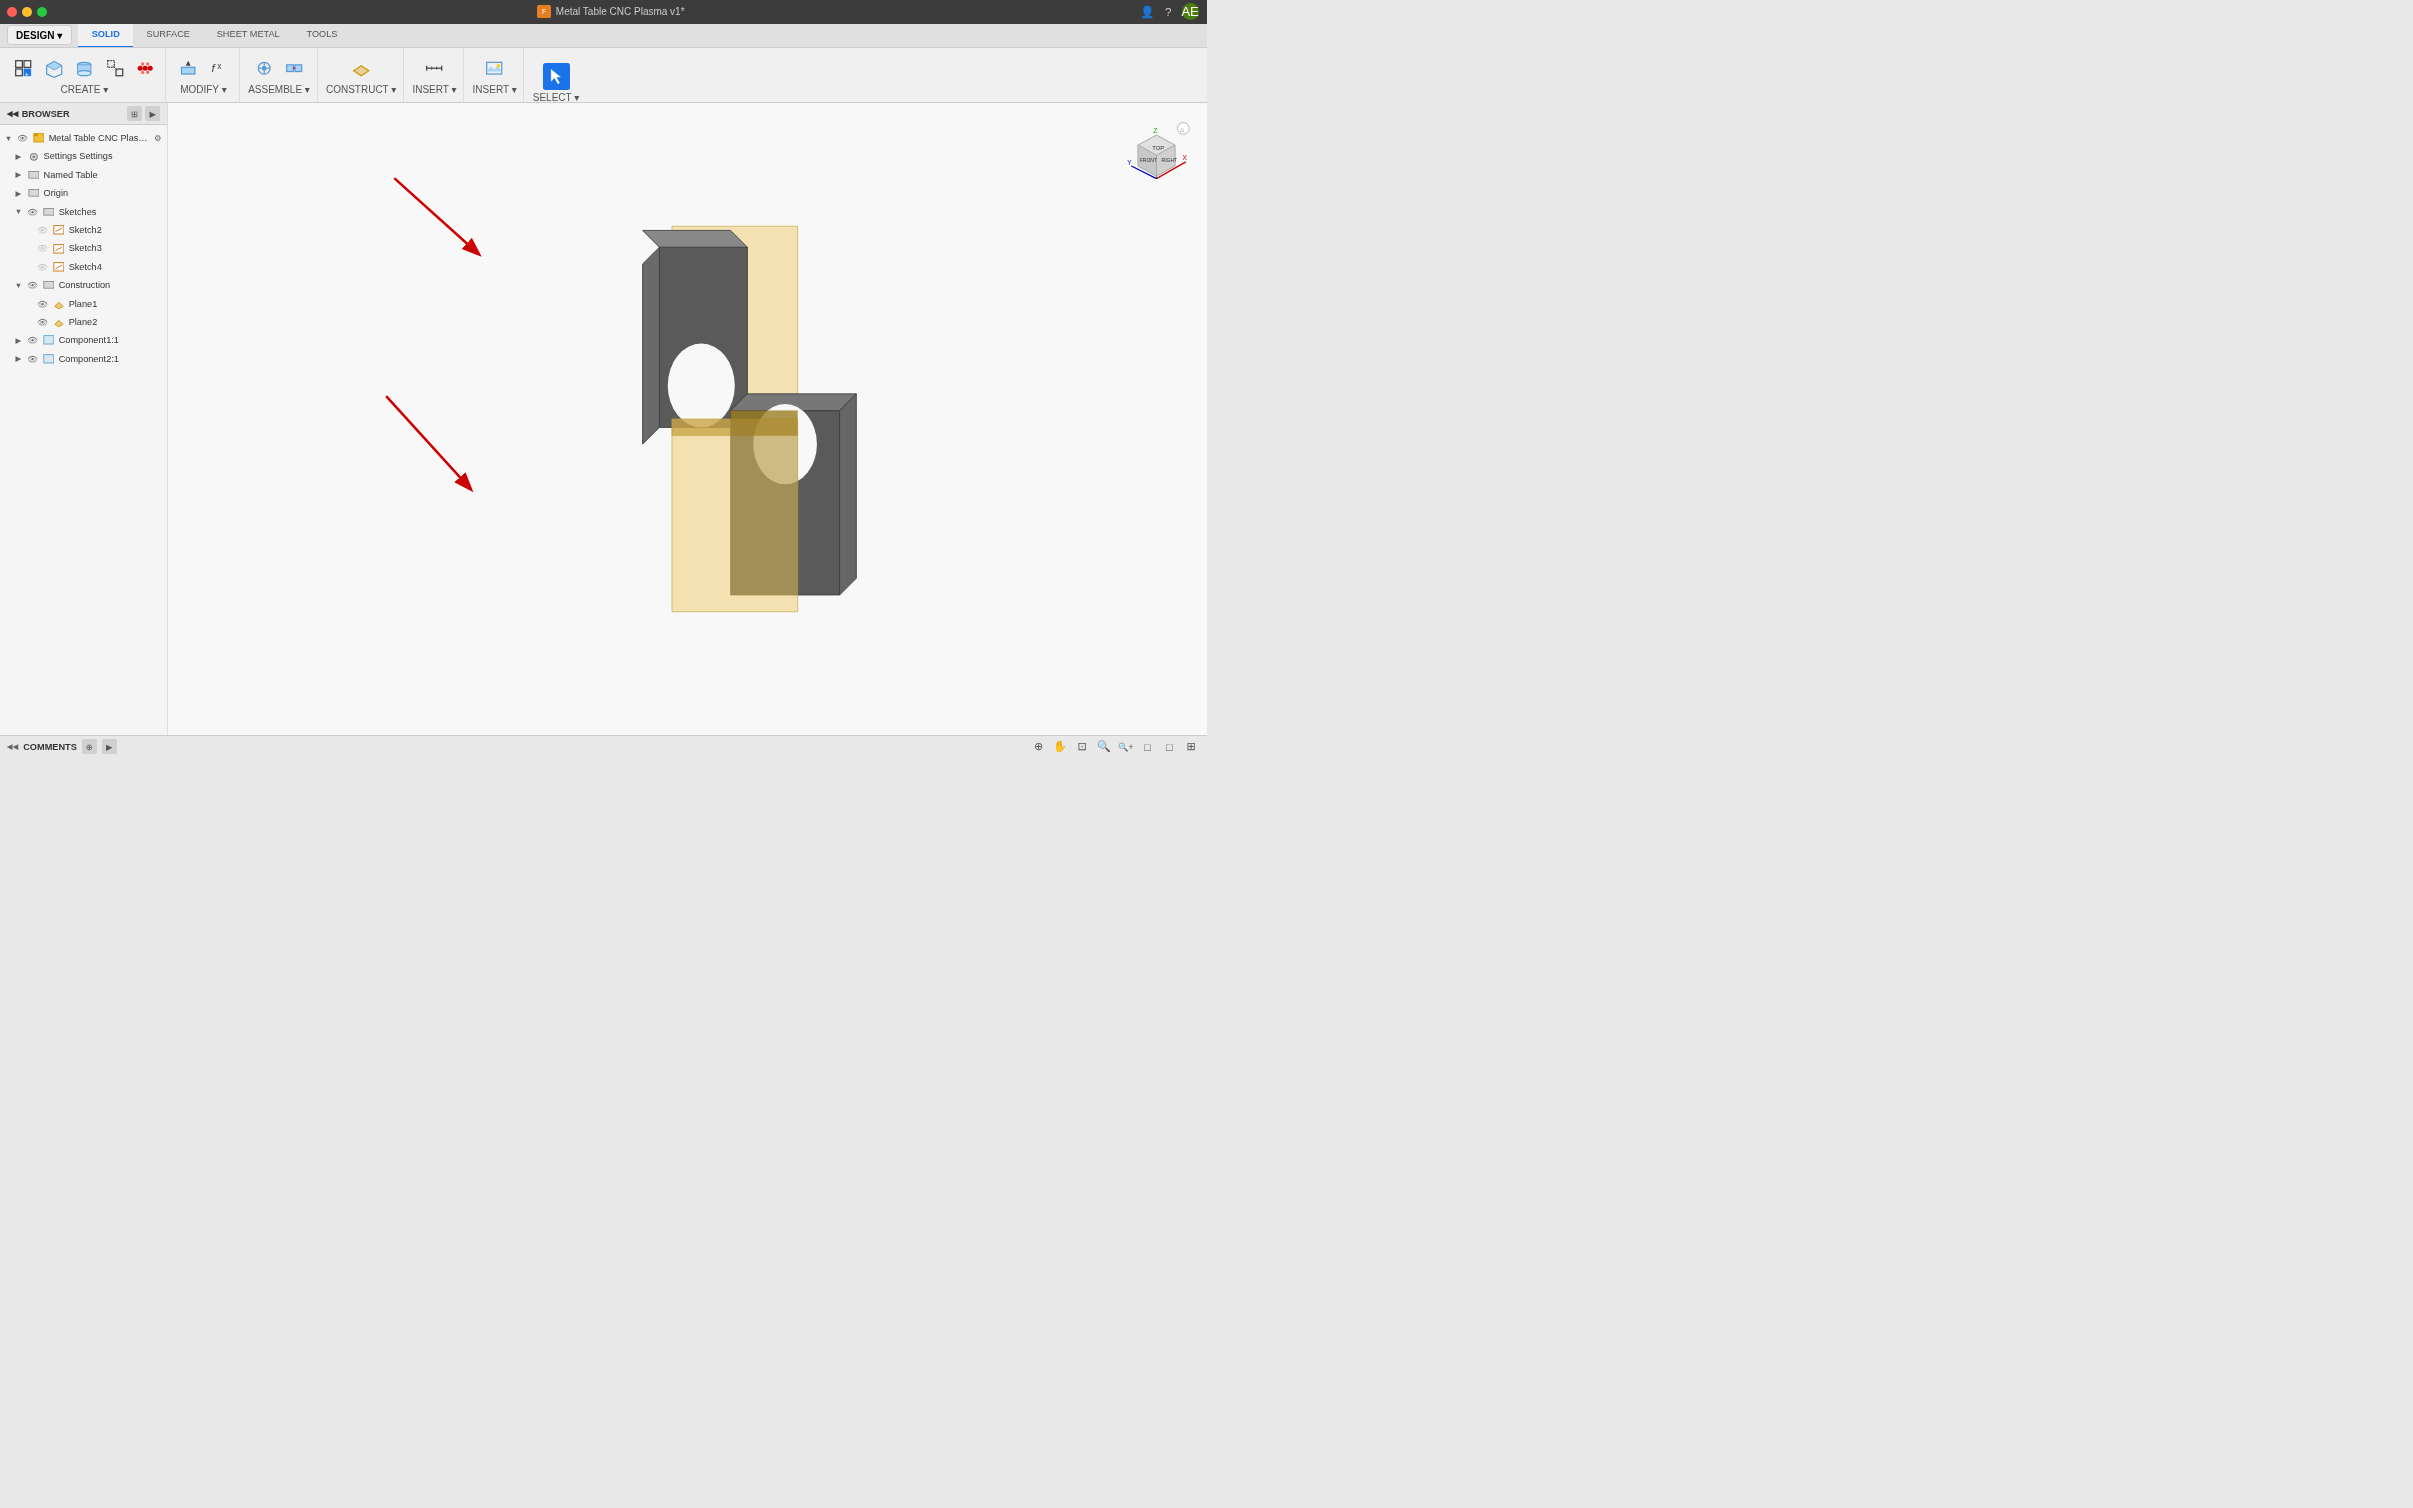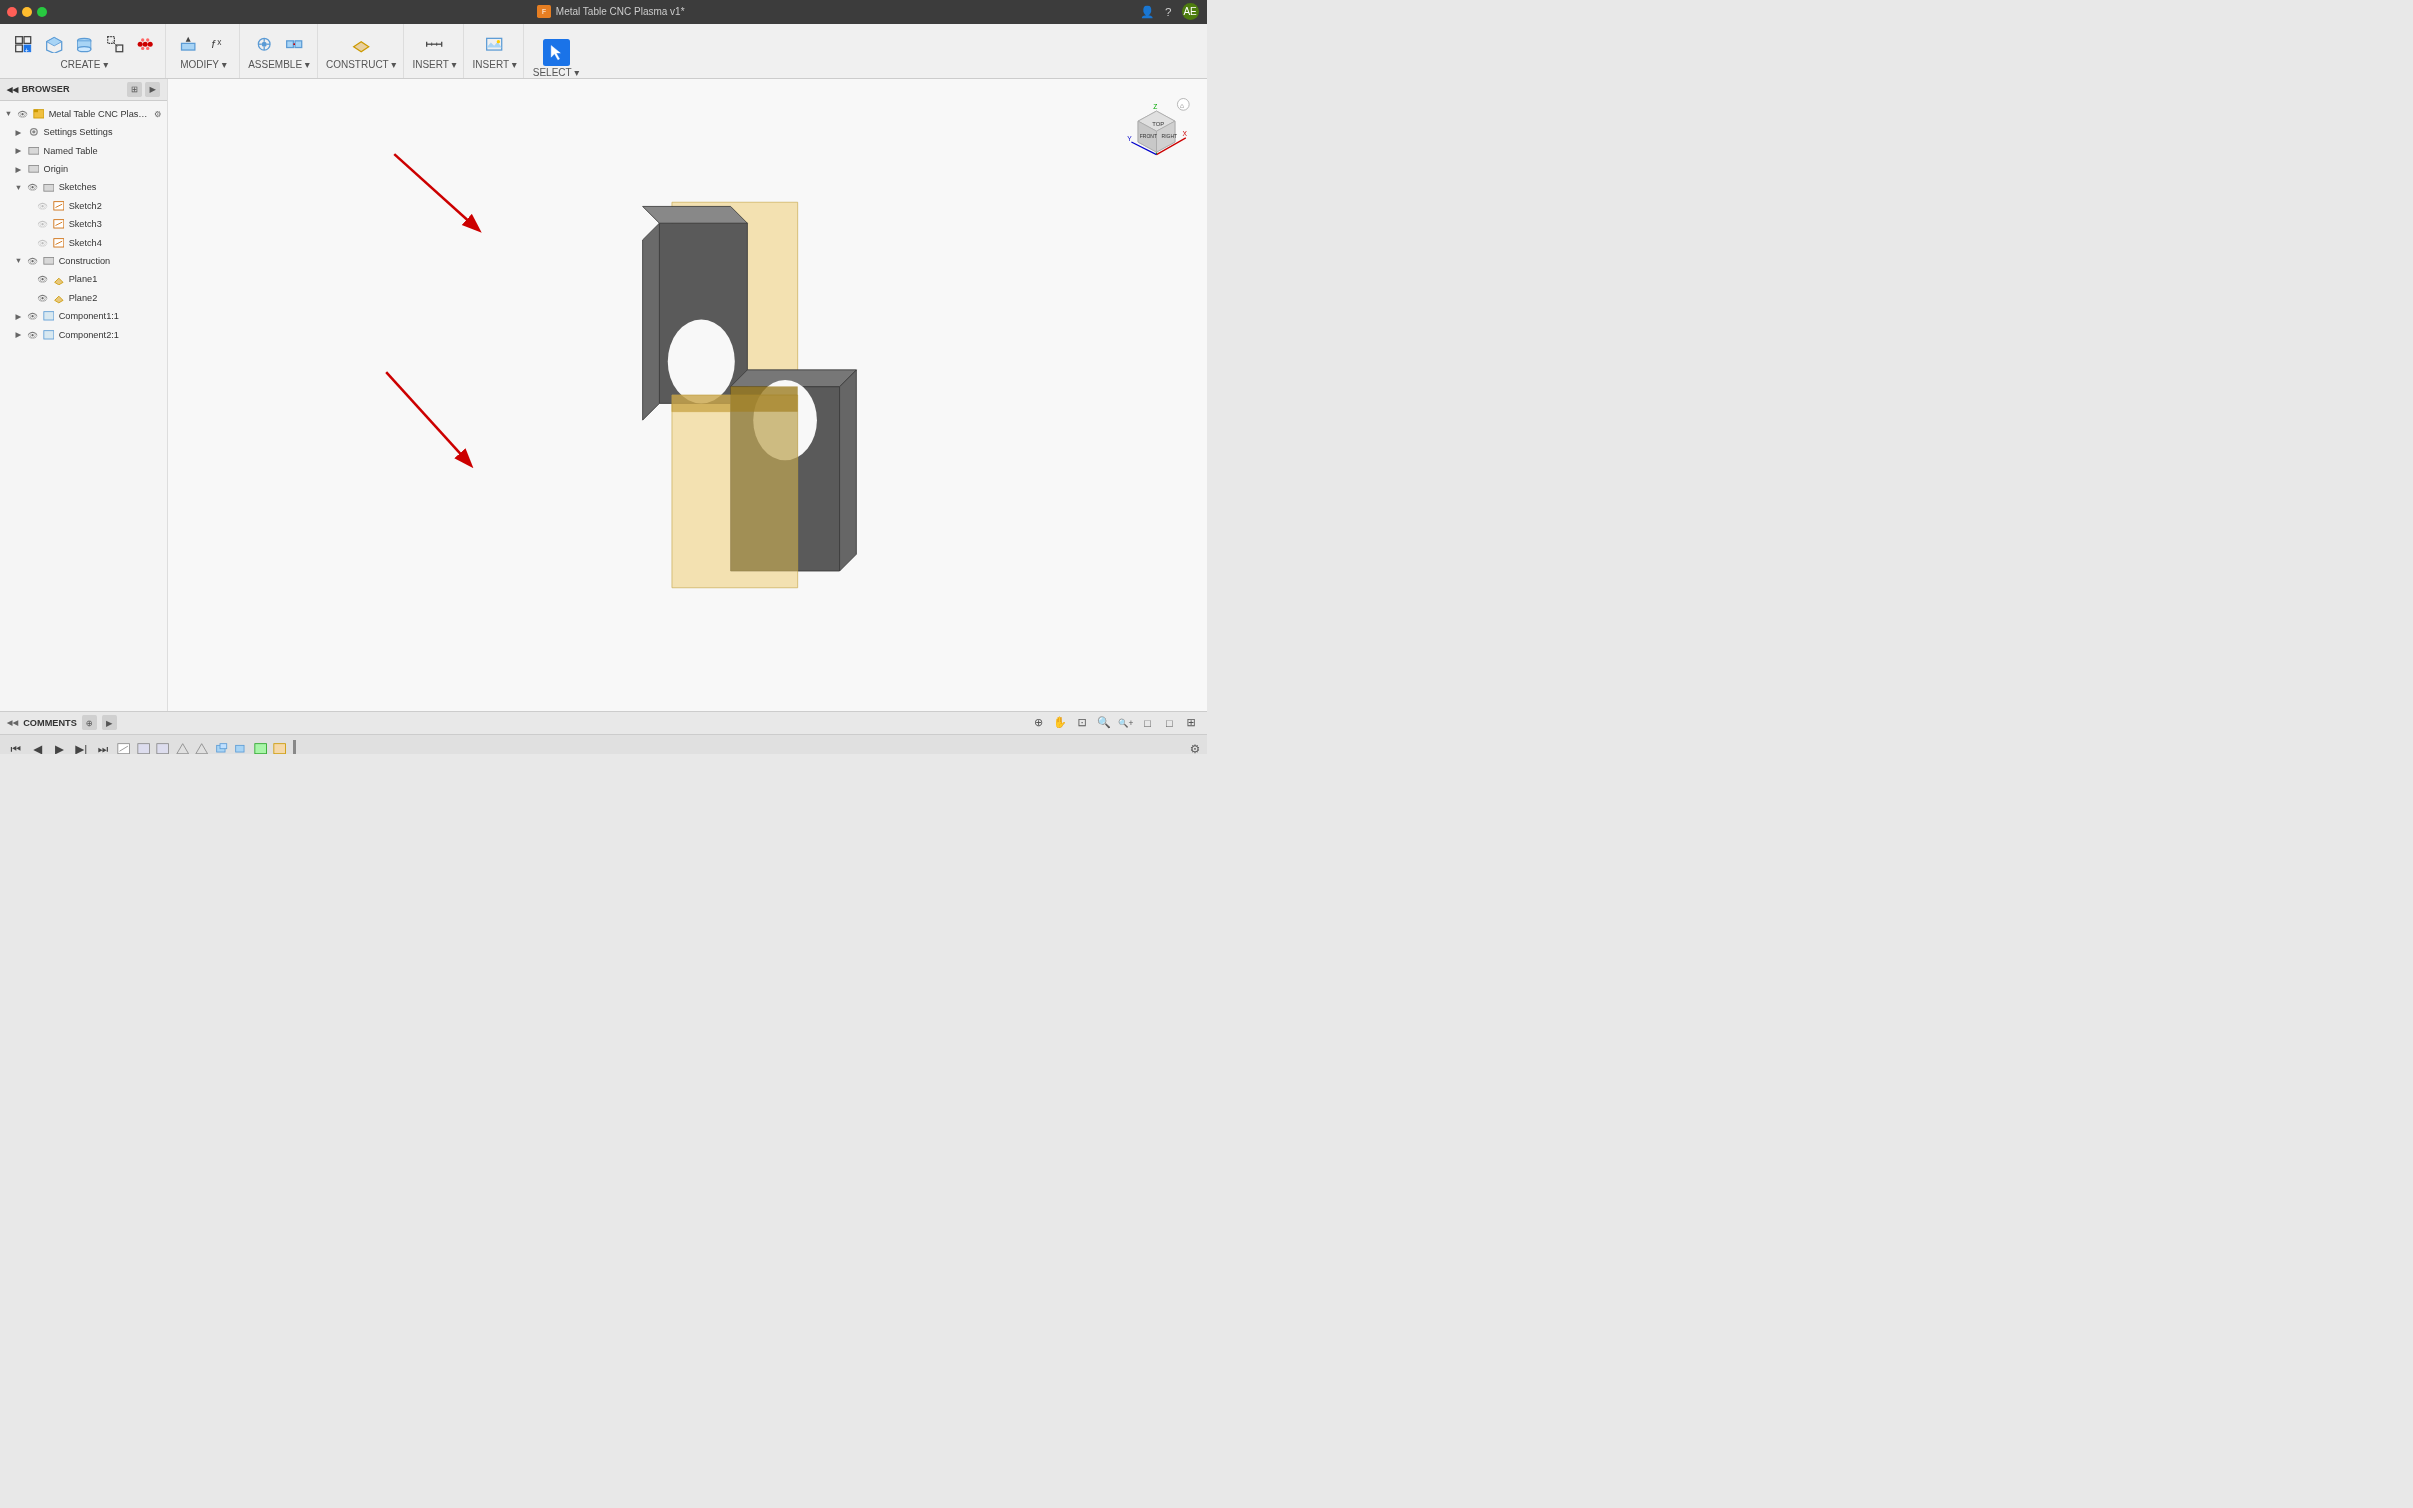--- a/index.html
+++ b/index.html
@@ -82,26 +82,35 @@
     <div class="traffic-light tl-min"></div>
     <div class="traffic-light tl-max"></div>
   </div>
   <div id="title-text">
     <div class="title-icon">F</div>
     <span>Metal Table CNC Plasma v1*</span>
   </div>
   <div class="title-actions">
     <span>👤</span>
     <span>?</span>
-    <span style="background:#4d7c0f;color:white;border-radius:50%;width:17px;height:17px;display:flex;align-items:center;justify-content:center;font-size:10px;">AE</span>
+    <span style="background:#4d7c0f;color:white;border-radius:50%;width:17px;height:17px;display:flex;align-items:center;justify-content:center;font-size:13px;">AE</span>
   </div>
 </div>
 
 <div id="toolbar">
 
+  <div id="tabs">
+    <div style="padding: 1.7px 6.7px; display:flex; align-items:center;">
+      <button class="design-btn">DESIGN ▾</button>
+    </div>
+    <div class="tab active">SOLID</div>
+    <div class="tab">SURFACE</div>
+    <div class="tab">SHEET METAL</div>
+    <div class="tab">TOOLS</div>
+  </div>
 
   <div id="toolbar-row">
 
     <div class="toolbar-group">
       <div class="toolbar-icons">
         <div class="toolbar-btn" title="New Component">
           <svg width="18.4" height="18.4" viewBox="0 0 22 22" style="font-size:18px">
               <rect x="2" y="2" width="8" height="8" fill="none" stroke="#444" stroke-width="1.5"></rect>
               <rect x="12" y="2" width="8" height="8" fill="none" stroke="#444" stroke-width="1.5"></rect>
               <rect x="2" y="12" width="8" height="8" fill="none" stroke="#444" stroke-width="1.5"></rect>

